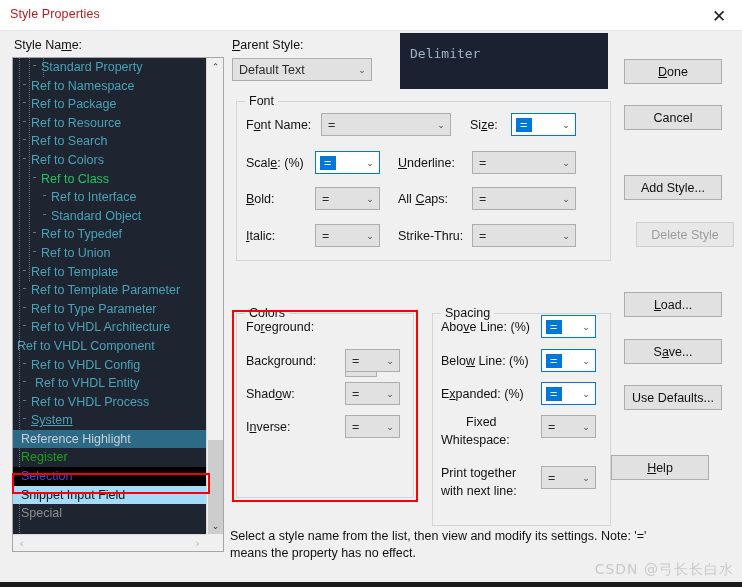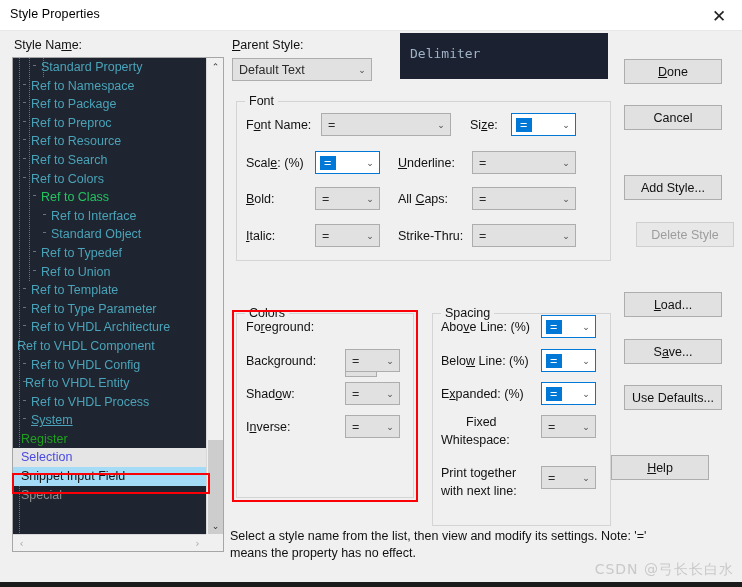--- a/index.html
+++ b/index.html
@@ -15,21 +15,21 @@
   #root { position: relative; width: 742px; height: 587px; background: #f0f0f0; }
 
   
   .titlebar {
     position: absolute; left: 0; top: 0; width: 742px; height: 31px;
     background: #ffffff;
     border-bottom: 1px solid #e8e8e8;
   }
   .titlebar-text {
     position: absolute; left: 10px; top: 7px;
-    font-size: 12.5px; color: #000000; letter-spacing: .1px;
+    font-size: 12.5px; color: #b91c1c; letter-spacing: .1px;
   }
   .titlebar-close {
     position: absolute; right: 8px; top: 3px;
     width: 30px; height: 26px;
     display: flex; align-items: center; justify-content: center;
     font-size: 17px; color: #222; line-height: 1; cursor: default;
     font-family: "DejaVu Sans", sans-serif;
   }
 
   
@@ -124,21 +124,21 @@
     background: transparent;
   }
   .group > .gtitle {
     position: absolute; top: -8px; left: 8px;
     background: #f0f0f0; padding: 0 4px;
     font-size: 12.5px; color: #111;
   }
 
   
   .preview {
-    position: absolute; left: 400px; top: 33px; width: 208px; height: 46px;
+    position: absolute; left: 400px; top: 33px; width: 208px; height: 56px;
     background: #1b2130;
   }
   .preview .ptext {
     position: absolute; left: 10px; top: 13px;
     font-family: "DejaVu Sans Mono", monospace;
     font-size: 13px; color: #9fb3c8;
   }
 
   
   .btn {
@@ -189,39 +189,40 @@
   </div>
 
   <div class="list-wrap">
     <div class="list-inner" id="list-inner">
         <div class="guide" style="left: 6px;"></div>
         <div class="guide" style="left: 16px; top: 0px; height: 224px;"></div>
         <div class="guide" style="left: 30px; top: 0px; height: 20px;"></div>
         <div class="list-item" style="color: rgb(74, 163, 184);"><span style="margin-left: 24px;">Standard Property</span><span style="position: absolute; left: 20px; top: 7px; width: 3px; height: 1px; background: rgb(107, 114, 128);"></span></div>
         <div class="list-item" style="color: rgb(74, 163, 184);"><span style="margin-left: 14px;">Ref to Namespace</span><span style="position: absolute; left: 10px; top: 7px; width: 3px; height: 1px; background: rgb(107, 114, 128);"></span></div>
         <div class="list-item" style="color: rgb(74, 163, 184);"><span style="margin-left: 14px;">Ref to Package</span><span style="position: absolute; left: 10px; top: 7px; width: 3px; height: 1px; background: rgb(107, 114, 128);"></span></div>
-        <div class="list-item" style="color: rgb(74, 163, 184);"><span style="margin-left: 14px;">Ref to Preproc</span><span style="position: absolute; left: 10px; top: 7px; width: 3px; height: 1px; background: rgb(107, 114, 128);"></span></div>
         <div class="list-item" style="color: rgb(74, 163, 184);"><span style="margin-left: 14px;">Ref to Resource</span><span style="position: absolute; left: 10px; top: 7px; width: 3px; height: 1px; background: rgb(107, 114, 128);"></span></div>
         <div class="list-item" style="color: rgb(74, 163, 184);"><span style="margin-left: 14px;">Ref to Search</span><span style="position: absolute; left: 10px; top: 7px; width: 3px; height: 1px; background: rgb(107, 114, 128);"></span></div>
         <div class="list-item" style="color: rgb(74, 163, 184);"><span style="margin-left: 14px;">Ref to Colors</span><span style="position: absolute; left: 10px; top: 7px; width: 3px; height: 1px; background: rgb(107, 114, 128);"></span></div>
         <div class="list-item" style="color: #22c55e;"><span style="margin-left: 24px;">Ref to Class</span><span style="position: absolute; left: 20px; top: 7px; width: 3px; height: 1px; background: rgb(107, 114, 128);"></span></div>
         <div class="list-item" style="color: rgb(74, 163, 184);"><span style="margin-left: 34px;">Ref to Interface</span><span style="position: absolute; left: 30px; top: 7px; width: 3px; height: 1px; background: rgb(107, 114, 128);"></span></div>
         <div class="list-item" style="color: rgb(74, 163, 184);"><span style="margin-left: 34px;">Standard Object</span><span style="position: absolute; left: 30px; top: 7px; width: 3px; height: 1px; background: rgb(107, 114, 128);"></span></div>
         <div class="list-item" style="color: rgb(74, 163, 184);"><span style="margin-left: 24px;">Ref to Typedef</span><span style="position: absolute; left: 20px; top: 7px; width: 3px; height: 1px; background: rgb(107, 114, 128);"></span></div>
         <div class="list-item" style="color: rgb(74, 163, 184);"><span style="margin-left: 24px;">Ref to Union</span><span style="position: absolute; left: 20px; top: 7px; width: 3px; height: 1px; background: rgb(107, 114, 128);"></span></div>
         <div class="list-item" style="color: rgb(74, 163, 184);"><span style="margin-left: 14px;">Ref to Template</span><span style="position: absolute; left: 10px; top: 7px; width: 3px; height: 1px; background: rgb(107, 114, 128);"></span></div>
+        <div class="list-item" style="color: rgb(74, 163, 184);"><span style="margin-left: 14px;">Ref to Template Parameter</span><span style="position: absolute; left: 10px; top: 7px; width: 3px; height: 1px; background: rgb(107, 114, 128);"></span></div>
         <div class="list-item" style="color: rgb(74, 163, 184);"><span style="margin-left: 14px;">Ref to Type Parameter</span><span style="position: absolute; left: 10px; top: 7px; width: 3px; height: 1px; background: rgb(107, 114, 128);"></span></div>
         <div class="list-item" style="color: rgb(74, 163, 184);"><span style="margin-left: 14px;">Ref to VHDL Architecture</span><span style="position: absolute; left: 10px; top: 7px; width: 3px; height: 1px; background: rgb(107, 114, 128);"></span></div>
         <div class="list-item" style="color: rgb(74, 163, 184);"><span style="margin-left: 0;">Ref to VHDL Component</span><span style="position: absolute; left: 10px; top: 7px; width: 3px; height: 1px; background: rgb(107, 114, 128);"></span></div>
         <div class="list-item" style="color: rgb(74, 163, 184);"><span style="margin-left: 14px;">Ref to VHDL Config</span><span style="position: absolute; left: 10px; top: 7px; width: 3px; height: 1px; background: rgb(107, 114, 128);"></span></div>
-        <div class="list-item" style="color: rgb(74, 163, 184);"><span style="margin-left: 8px;">Ref to VHDL Entity</span><span style="position: absolute; left: 10px; top: 7px; width: 3px; height: 1px; background: rgb(107, 114, 128);"></span></div>
+        <div class="list-item" style="color: rgb(74, 163, 184);"><span style="margin-left: 18px;">Ref to VHDL Entity</span><span style="position: absolute; left: 10px; top: 7px; width: 3px; height: 1px; background: rgb(107, 114, 128);"></span></div>
         <div class="list-item" style="color: rgb(74, 163, 184);"><span style="margin-left: 14px;">Ref to VHDL Process</span><span style="position: absolute; left: 10px; top: 7px; width: 3px; height: 1px; background: rgb(107, 114, 128);"></span></div>
         <div class="list-item" style="color: rgb(74, 163, 184); text-decoration: underline;"><span style="margin-left: 14px;">System</span><span style="position: absolute; left: 10px; top: 7px; width: 3px; height: 1px; background: rgb(107, 114, 128);"></span></div>
+        <div class="list-item" style="color: rgb(200, 208, 216); background: rgb(44, 106, 134);"><span style="margin-left: 4px;">Reference Highlight</span></div>
         <div class="list-item" style="color: rgb(31, 160, 31);"><span style="margin-left: 4px;">Register</span></div>
-        <div class="list-item" style="color: rgb(74, 74, 224); background: #e5e5e5;"><span style="margin-left: 4px;">Selection</span></div>
+        <div class="list-item" style="color: rgb(74, 74, 224); background: #000000;"><span style="margin-left: 4px;">Selection</span></div>
         <div class="list-item" style="color: rgb(16, 16, 16); background: rgb(164, 220, 248);"><span style="margin-left: 4px;">Snippet Input Field</span></div>
         <div class="list-item" style="color: rgb(142, 142, 142);"><span style="margin-left: 4px;">Special</span></div>
       </div>
 
     <div class="vsb">
       <div class="vsb-btn vsb-up">⌃</div>
       <div class="vsb-thumb" style="top:382px; height:94px;"></div>
       <div class="vsb-btn vsb-down">⌄</div>
     </div>
 

